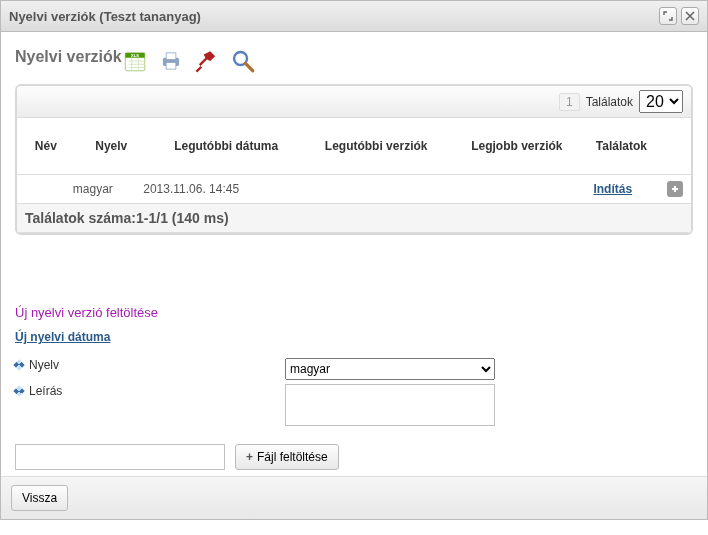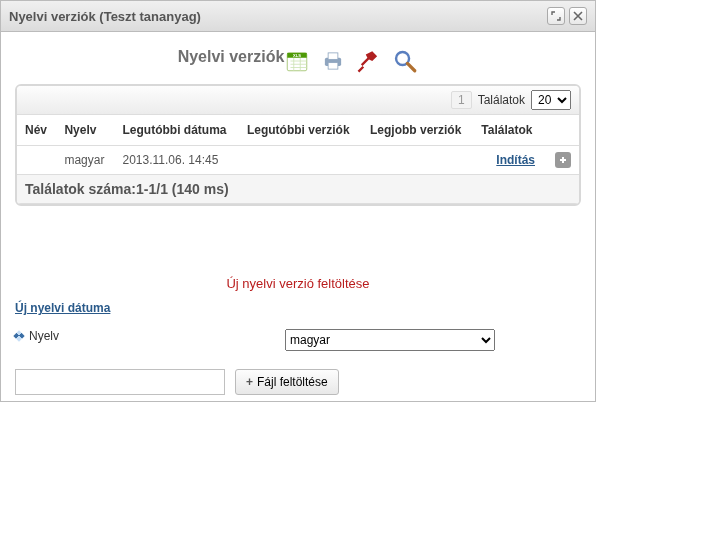--- a/index.html
+++ b/index.html
@@ -4,21 +4,21 @@
 <style>
   * { box-sizing: border-box; }
   body {
     margin: 0;
     font-family: Arial, Helvetica, sans-serif;
     font-size: 12px;
     background: #fff;
     color: #333;
   }
   .dialog {
-    width: 596px;
+    width: 708px;
     border: 1px solid #bbb;
     background: #fff;
   }
   .titlebar {
     background: linear-gradient(#f0f0f0, #dcdcdc);
     border-bottom: 1px solid #bbb;
     padding: 6px 8px;
     display: flex;
     align-items: center;
     justify-content: space-between;
@@ -39,21 +39,21 @@
     color: #666;
     font-size: 11px;
   }
   .content { padding: 10px 14px 6px 14px; }
   .heading {
     font-size: 16px;
     font-weight: bold;
     color: #6f6f6f;
     padding: 6px 0 10px 0;
     display: flex;
-    justify-content: center;
+    justify-content: flex-start;
     align-items: flex-start;
   }
   .toolbar-icons { display: flex; gap: 10px; align-items: center; }
   .toolbar-icons svg { width: 26px; height: 26px; cursor: pointer; }
 
   .panel {
     border: 2px solid #d8d8d8;
     border-radius: 6px;
     overflow: hidden;
     background: #fff;
@@ -69,33 +69,33 @@
     font-size: 12px;
   }
   .pager-row .page-num {
     background: #f3f3f3;
     border: 1px solid #ddd;
     border-radius: 2px;
     padding: 1px 6px;
     color: #999;
   }
   .pager-row select {
-    font-size: 12px;
+    font-size: 16px;
     padding: 1px 2px;
   }
   table.data {
     width: 100%;
     border-collapse: collapse;
   }
   table.data th {
-    text-align: left;
+    text-align: right;
     font-size: 12px;
     font-weight: bold;
     color: #333;
-    padding: 8px 8px;
+    padding: 21px 8px;
     border-bottom: 1px solid #ddd;
     background: #fff;
     white-space: nowrap;
   }
   table.data td {
     padding: 6px 8px;
     border-bottom: 1px solid #ddd;
     color: #555;
     white-space: nowrap;
   }
@@ -121,23 +121,22 @@
     background: #f5f5f5;
     font-size: 14px;
     font-weight: bold;
     color: #555;
     border-bottom: none;
   }
 
   .upload-section { margin-top: 70px; }
   .upload-heading {
     font-size: 13px;
-    color: #b91c1c;
+    color: #a21caf;
     margin-bottom: 8px;
-    text-align: center;
   }
   .upload-link {
     color: #2a5a8a;
     text-decoration: underline;
     font-weight: bold;
     font-size: 12px;
     cursor: pointer;
   }
   .form-row {
     display: flex;
@@ -272,21 +271,21 @@
             <th></th>
           </tr>
         </thead>
         <tbody>
           <tr>
             <td></td>
             <td>magyar</td>
             <td>2013.11.06. 14:45</td>
             <td></td>
             <td></td>
-            <td style="text-align:right">
+            <td style="text-align:center">
               <span class="launch-link">Indítás</span>
             </td>
             <td style="width:24px;text-align:center">
               <span class="row-action">
                 <svg viewBox="0 0 10 10" width="10" height="10">
                     <path d="M5 2 V8 M2 5 H8" stroke="#fff" stroke-width="2"></path>
                   </svg>
               </span>
             </td>
           </tr>
@@ -306,26 +305,36 @@
       <div class="form-row">
         <div class="form-label">
           <span class="diamond"></span>
           <span>Nyelv</span>
         </div>
         <select class="sel">
           <option>magyar</option>
         </select>
       </div>
 
+      <div class="form-row" style="margin-top:4px">
+        <div class="form-label">
+          <span class="diamond"></span>
+          <span>Leírás</span>
+        </div>
+        <textarea class="txt" style=""></textarea>
+      </div>
 
       <div class="file-row">
         <input class="file-display" type="text" readonly="" value="" style="">
         <button class="btn">
           <span style="font-weight:bold;color:#555">+</span>
           <span>Fájl feltöltése</span>
         </button>
       </div>
     </div>
 
   </div>
 
+  <div class="footer">
+    <button class="btn">Vissza</button>
+  </div>
 
 </div>
 
 </body></html>

